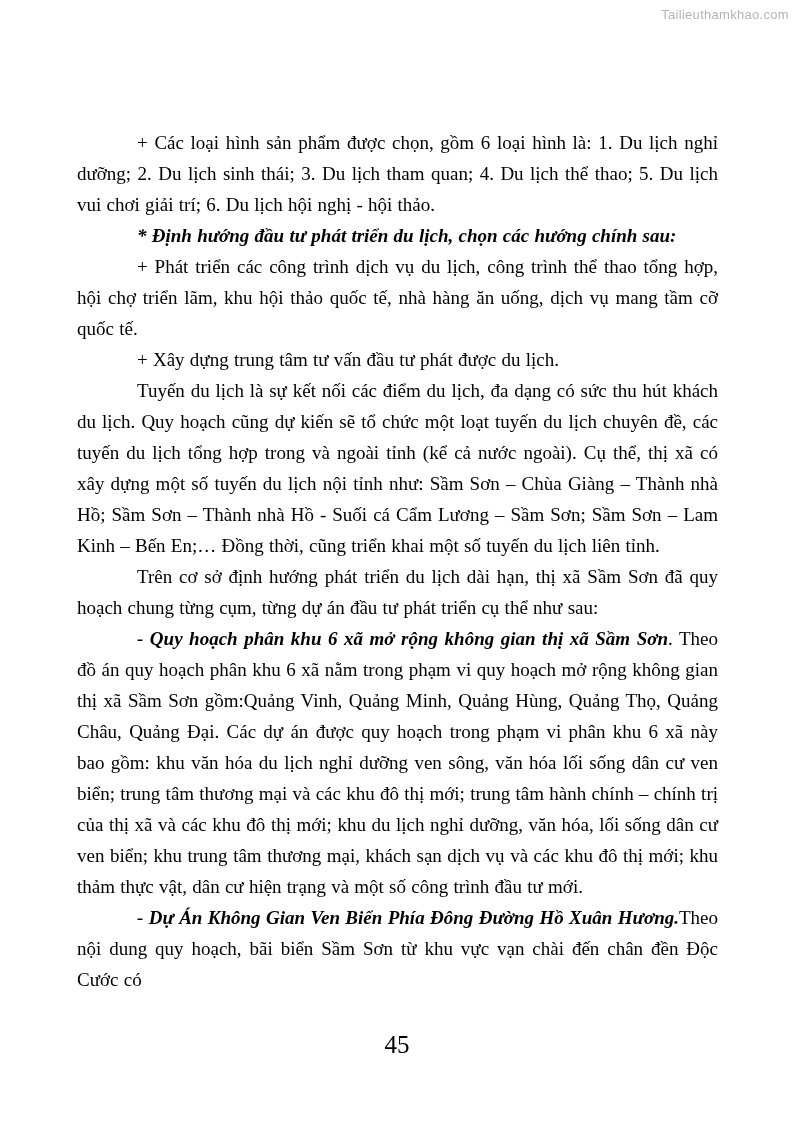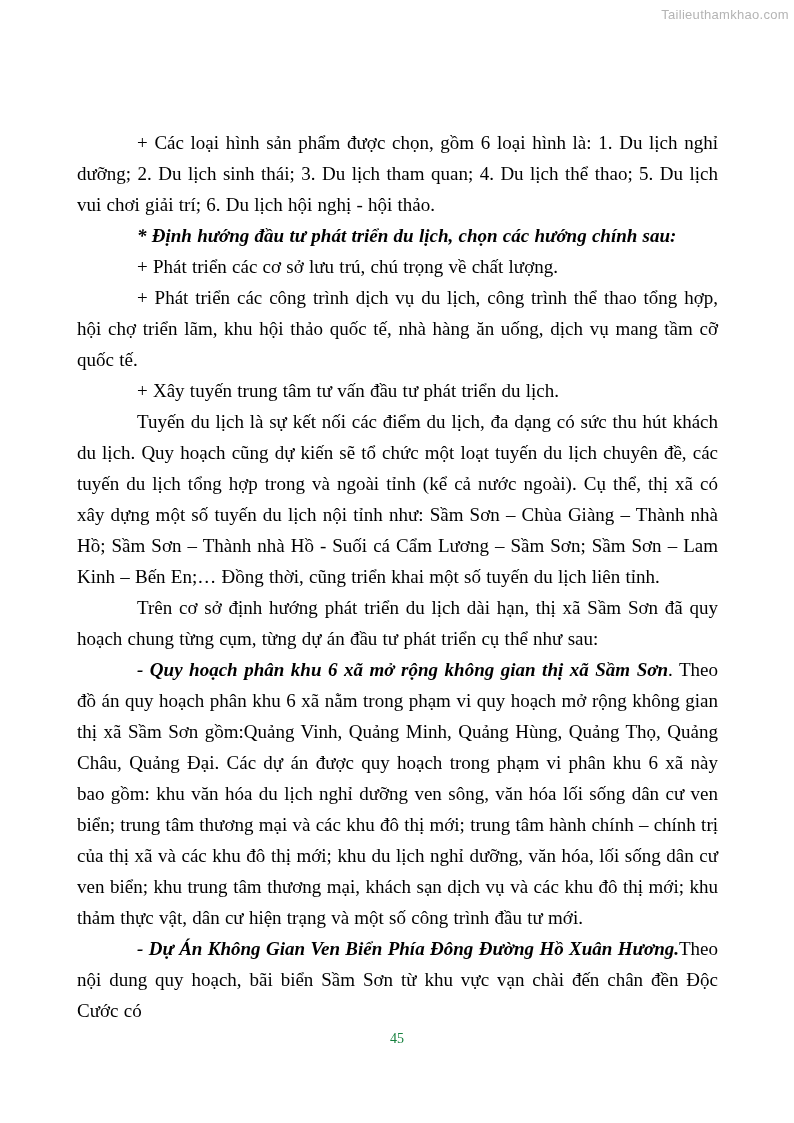--- a/index.html
+++ b/index.html
@@ -36,36 +36,35 @@
     text-align: justify;
     text-indent: 60px;
     word-spacing: 0.5px;
   }
   .seg-italic { font-style: italic; font-weight: bold; }
   .page-number {
     position: absolute;
     left: 0; top: 1031px;
     width: 100%;
     text-align: center;
-    font-size: 14px;
-    color: #15803d;
+    font-size: 25px;
+    color: #000000;
   }
 </style>
 </head>
 <body>
 
 <div class="page">
   <div class="watermark">Tailieuthamkhao.com</div>
 
   <div class="content">
       <p><span>+ Các loại hình sản phẩm được chọn, gồm 6 loại hình là: 1. Du lịch nghỉ dưỡng; 2. Du lịch sinh thái; 3. Du lịch tham quan; 4. Du lịch thể thao; 5. Du lịch vui chơi giải trí; 6. Du lịch hội nghị - hội thảo.</span></p>
       <p><span class="seg-italic">* Định hướng đầu tư phát triển du lịch, chọn các hướng chính sau:</span></p>
-      <p><span>+ Phát triển các cơ sở lưu trú, chú trọng về chất lượng.</span></p>
       <p><span>+ Phát triển các công trình dịch vụ du lịch, công trình thể thao tổng hợp, hội chợ triển lãm, khu hội thảo quốc tế, nhà hàng ăn uống, dịch vụ mang tầm cỡ quốc tế.</span></p>
-      <p><span>+ Xây tuyến trung tâm tư vấn đầu tư phát triển du lịch.</span></p>
+      <p><span>+ Xây dựng trung tâm tư vấn đầu tư phát được du lịch.</span></p>
       <p><span>Tuyến du lịch là sự kết nối các điểm du lịch, đa dạng có sức thu hút khách du lịch. Quy hoạch cũng dự kiến sẽ tổ chức một loạt tuyến du lịch chuyên đề, các tuyến du lịch tổng hợp trong và ngoài tỉnh (kể cả nước ngoài). Cụ thể, thị xã có xây dựng một số tuyến du lịch nội tỉnh như: Sầm Sơn – Chùa Giàng – Thành nhà Hồ; Sầm Sơn – Thành nhà Hồ - Suối cá Cẩm Lương – Sầm Sơn; Sầm Sơn – Lam Kinh – Bến En;… Đồng thời, cũng triển khai một số tuyến du lịch liên tỉnh.</span></p>
       <p><span>Trên cơ sở định hướng phát triển du lịch dài hạn, thị xã Sầm Sơn đã quy hoạch chung từng cụm, từng dự án đầu tư phát triển cụ thể như sau:</span></p>
       <p><span class="seg-italic">- Quy hoạch phân khu 6 xã mở rộng không gian thị xã Sầm Sơn</span><span>. Theo đồ án quy hoạch phân khu 6 xã nằm trong phạm vi quy hoạch mở rộng không gian thị xã Sầm Sơn gồm:Quảng Vinh, Quảng Minh, Quảng Hùng, Quảng Thọ, Quảng Châu, Quảng Đại. Các dự án được quy hoạch trong phạm vi phân khu 6 xã này bao gồm: khu văn hóa du lịch nghỉ dưỡng ven sông, văn hóa lối sống dân cư ven biển; trung tâm thương mại và các khu đô thị mới; trung tâm hành chính – chính trị của thị xã và các khu đô thị mới; khu du lịch nghỉ dưỡng, văn hóa, lối sống dân cư ven biển; khu trung tâm thương mại, khách sạn dịch vụ và các khu đô thị mới; khu thảm thực vật, dân cư hiện trạng và một số công trình đầu tư mới.</span></p>
       <p><span class="seg-italic">- Dự Án Không Gian Ven Biển Phía Đông Đường Hồ Xuân Hương.</span><span>Theo nội dung quy hoạch, bãi biển Sầm Sơn từ khu vực vạn chài đến chân đền Độc Cước có</span></p>
     </div>
 
   <div class="page-number">45</div>
 </div>
 
 </body></html>

